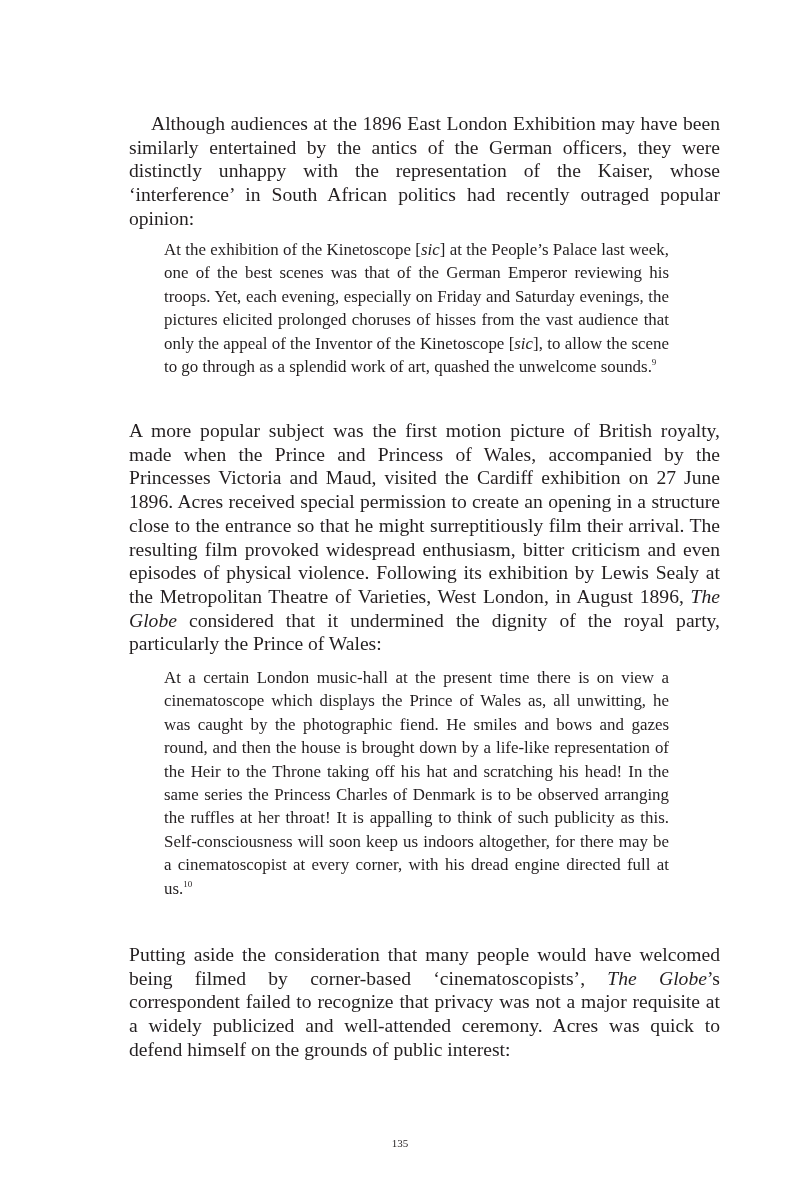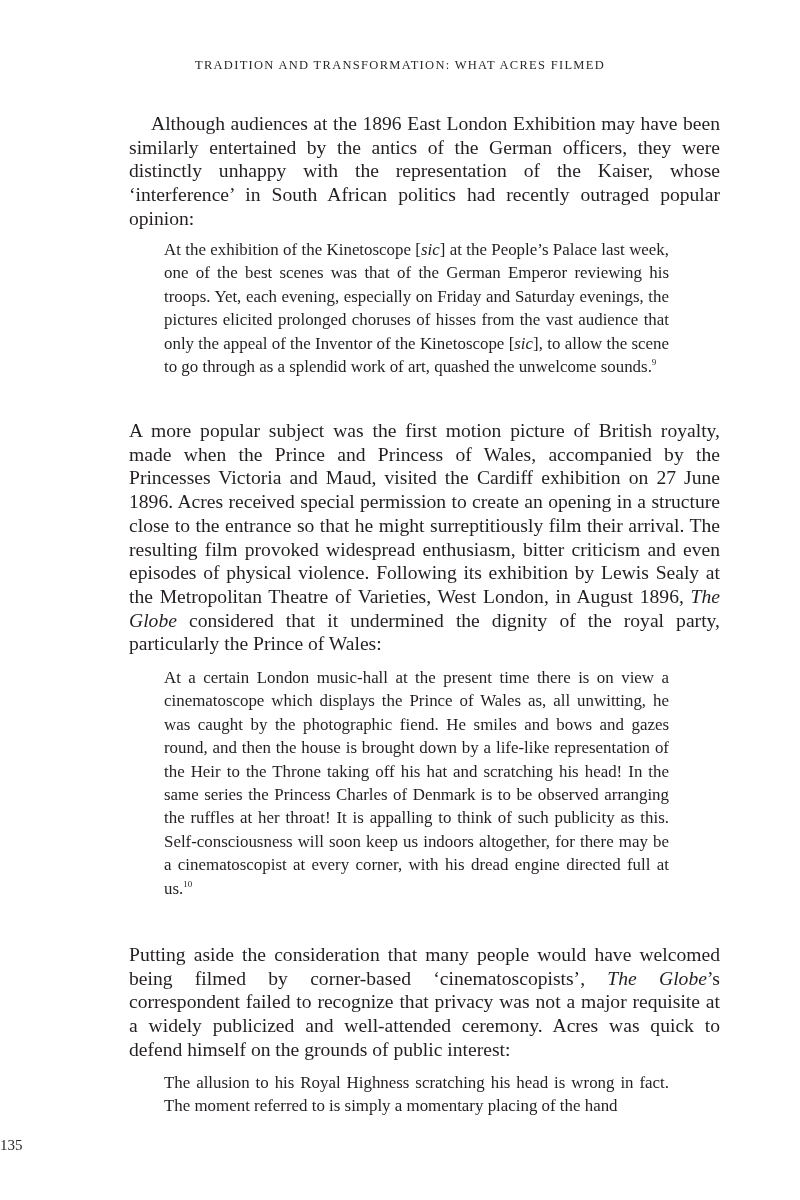--- a/index.html
+++ b/index.html
@@ -52,38 +52,37 @@
   .i { font-style: italic; }
   sup.fn {
     font-size: 9px;
     line-height: 0;
     vertical-align: 7px;
   }
   .folio {
     position: absolute;
     top: 1137px;
     left: 0; width: 800px;
-    font-size: 15px;
+    text-align: center;
+    font-size: 11px;
     color: #2a2627;
   }
 </style>
 </head>
 <body>
 
 <div class="page">
 
-  <div class="running-head">Tradition and Transformation: What Acres Filmed</div>
 
   <p class="body-text indent" style="top:96px;"><span>Although audiences at the 1896 East London Exhibition may have been similarly entertained by the antics of the German officers, they were distinctly unhappy with the representation of the Kaiser, whose ‘interference’ in South African politics had recently outraged popular opinion:</span></p>
 
   <p class="quote" style="top:230px;"><span>At the exhibition of the Kinetoscope [</span><span class="i">sic</span><span>] at the People’s Palace last week, one of the best scenes was that of the German Emperor reviewing his troops. Yet, each evening, especially on Friday and Saturday evenings, the pictures elicited prolonged choruses of hisses from the vast audience that only the appeal of the Inventor of the Kinetoscope [</span><span class="i">sic</span><span>], to allow the scene to go through as a splendid work of art, quashed the unwelcome sounds.</span><sup class="fn">9</sup></p>
 
   <p class="body-text" style="top:403px;"><span>A more popular subject was the first motion picture of British royalty, made when the Prince and Princess of Wales, accompanied by the Princesses Victoria and Maud, visited the Cardiff exhibition on 27 June 1896. Acres received special permission to create an opening in a structure close to the entrance so that he might surreptitiously film their arrival. The resulting film provoked widespread enthusiasm, bitter criticism and even episodes of physical violence. Following its exhibition by Lewis Sealy at the Metropolitan Theatre of Varieties, West London, in August 1896, </span><span class="i">The Globe</span><span> considered that it undermined the dignity of the royal party, particularly the Prince of Wales:</span></p>
 
   <p class="quote" style="top:658px;"><span>At a certain London music-hall at the present time there is on view a cinematoscope which displays the Prince of Wales as, all unwitting, he was caught by the photographic fiend. He smiles and bows and gazes round, and then the house is brought down by a life-like repre­sentation of the Heir to the Throne taking off his hat and scratching his head! In the same series the Princess Charles of Denmark is to be observed arranging the ruffles at her throat! It is appalling to think of such publicity as this. Self-consciousness will soon keep us indoors altogether, for there may be a cinematoscopist at every corner, with his dread engine directed full at us.</span><sup class="fn">10</sup></p>
 
   <p class="body-text" style="top:927px;"><span>Putting aside the consideration that many people would have welcomed being filmed by corner-based ‘cinematoscopists’, </span><span class="i">The Globe</span><span>’s correspondent failed to recognize that privacy was not a major requisite at a widely publicized and well-attended ceremony. Acres was quick to defend himself on the grounds of public interest:</span></p>
 
-  <p class="quote" style="top:1063px;"><span>The allusion to his Royal Highness scratching his head is wrong in fact. The moment referred to is simply a momentary placing of the hand</span></p>
 
   <div class="folio">135</div>
 
 </div>
 
 </body></html>

